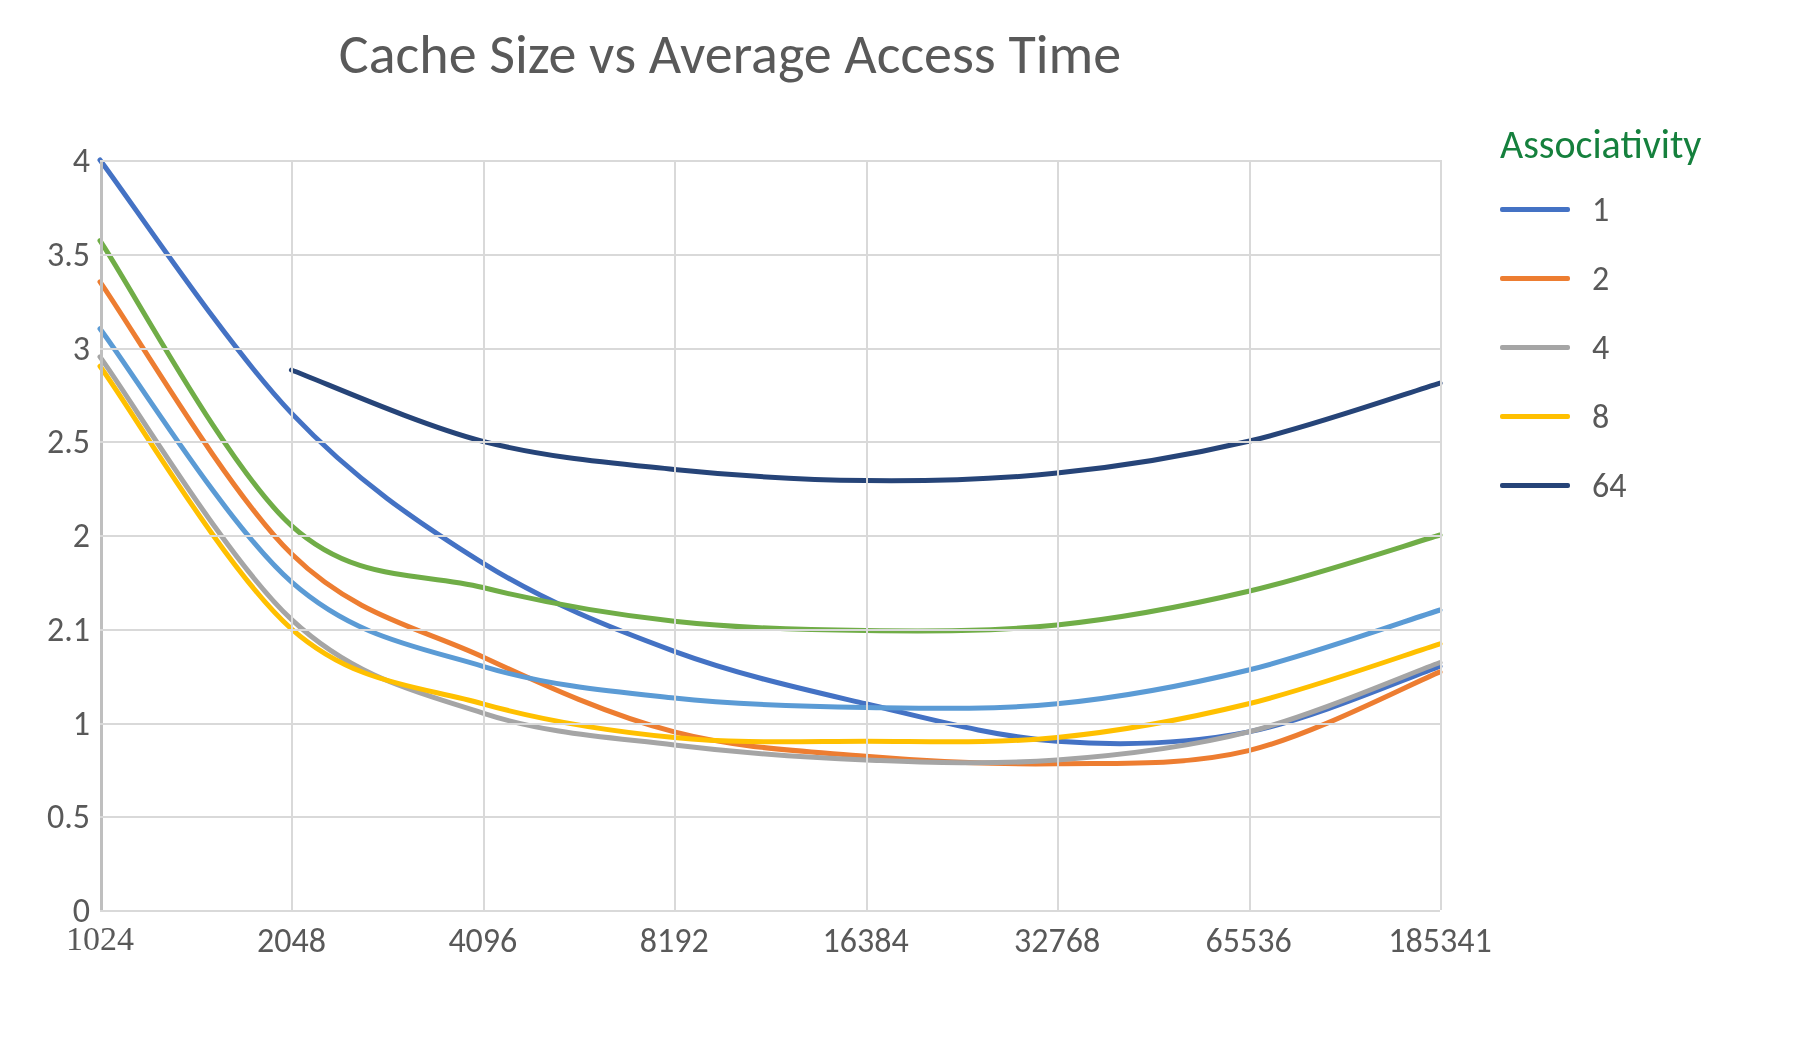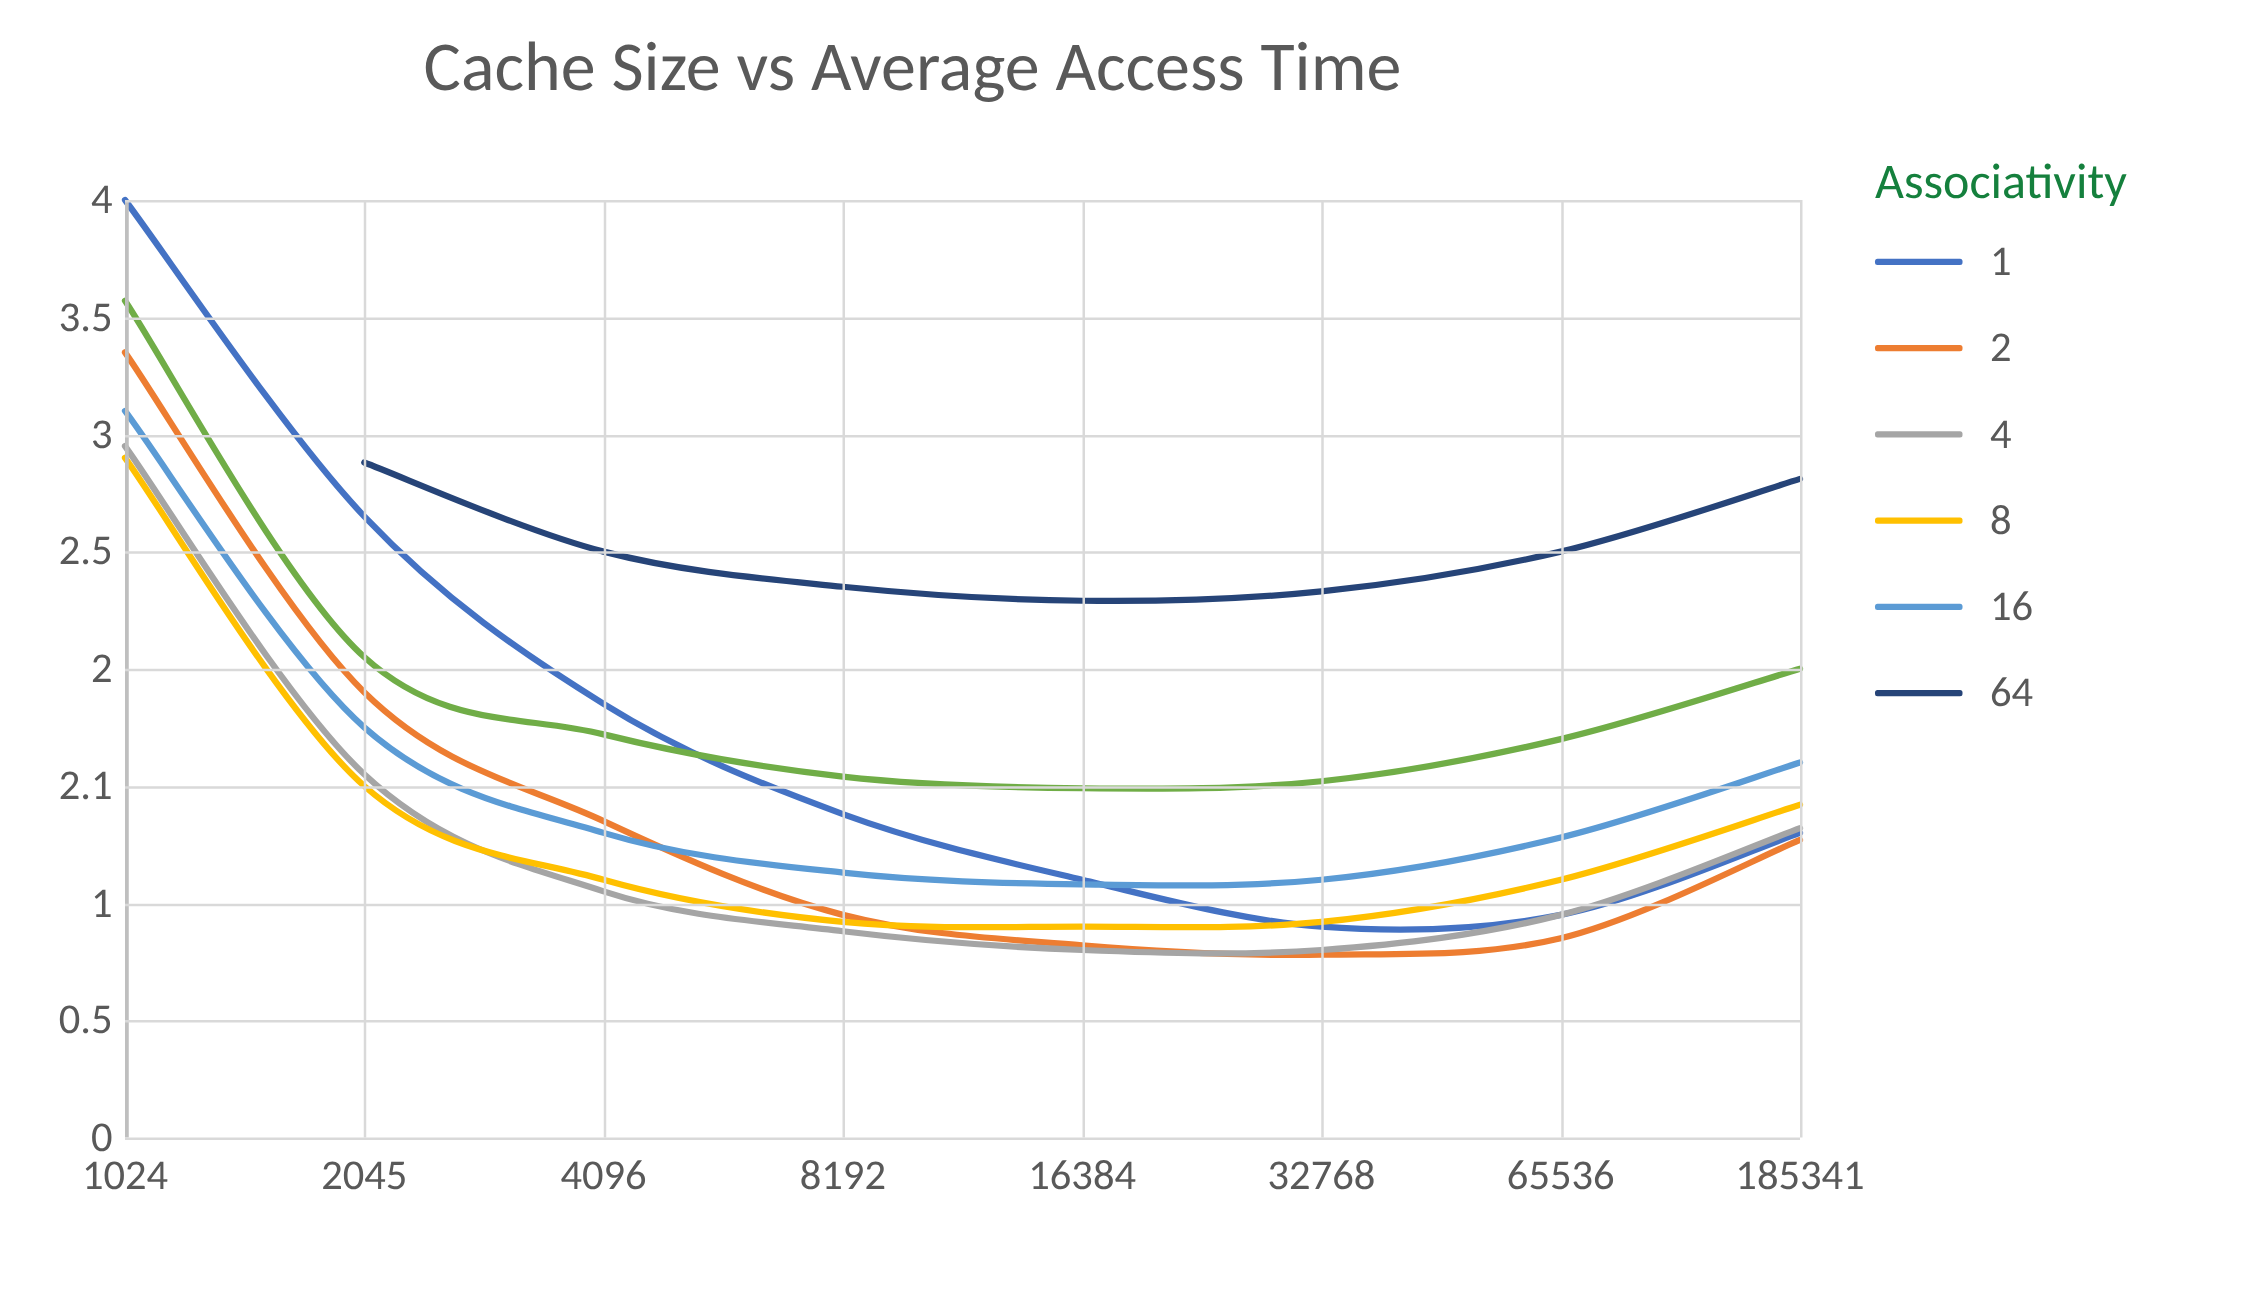--- a/index.html
+++ b/index.html
@@ -143,22 +143,22 @@
       <div class="grid-h" style="top: 0px;"></div>
       <div class="y-tick" style="top: 750px;">0</div>
       <div class="y-tick" style="top: 656.25px;">0.5</div>
       <div class="y-tick" style="top: 562.5px;">1</div>
       <div class="y-tick" style="top: 468.75px;">2.1</div>
       <div class="y-tick" style="top: 375px;">2</div>
       <div class="y-tick" style="top: 281.25px;">2.5</div>
       <div class="y-tick" style="top: 187.5px;">3</div>
       <div class="y-tick" style="top: 93.75px;">3.5</div>
       <div class="y-tick" style="top: 0px;">4</div>
-      <div class="x-tick" style="left: 0px;">1024</div>
-      <div class="x-tick" style="left: 191.429px;">2045</div>
+      <div class="x-tick" style="left: 0px; font-family: Liberation Serif, serif;">1024</div>
+      <div class="x-tick" style="left: 191.429px;">2048</div>
       <div class="x-tick" style="left: 382.857px;">4096</div>
       <div class="x-tick" style="left: 574.286px;">8192</div>
       <div class="x-tick" style="left: 765.714px;">16384</div>
       <div class="x-tick" style="left: 957.143px;">32768</div>
       <div class="x-tick" style="left: 1148.57px;">65536</div>
       <div class="x-tick" style="left: 1340px;">185341</div>
     </div>
 
   <div class="legend">
     <div class="legend-title">Associativity</div>
@@ -172,22 +172,18 @@
       </div>
       <div class="legend-item">
         <div class="legend-swatch" style="background: rgb(165, 165, 165);"></div>
         <div class="legend-label">4</div>
       </div>
       <div class="legend-item">
         <div class="legend-swatch" style="background: rgb(255, 192, 0);"></div>
         <div class="legend-label">8</div>
       </div>
       <div class="legend-item">
-        <div class="legend-swatch" style="background: rgb(91, 155, 213);"></div>
-        <div class="legend-label">16</div>
-      </div>
-      <div class="legend-item">
         <div class="legend-swatch" style="background: rgb(38, 68, 120);"></div>
         <div class="legend-label">64</div>
       </div>
     </div>
 
 </div>
 
 </body></html>

